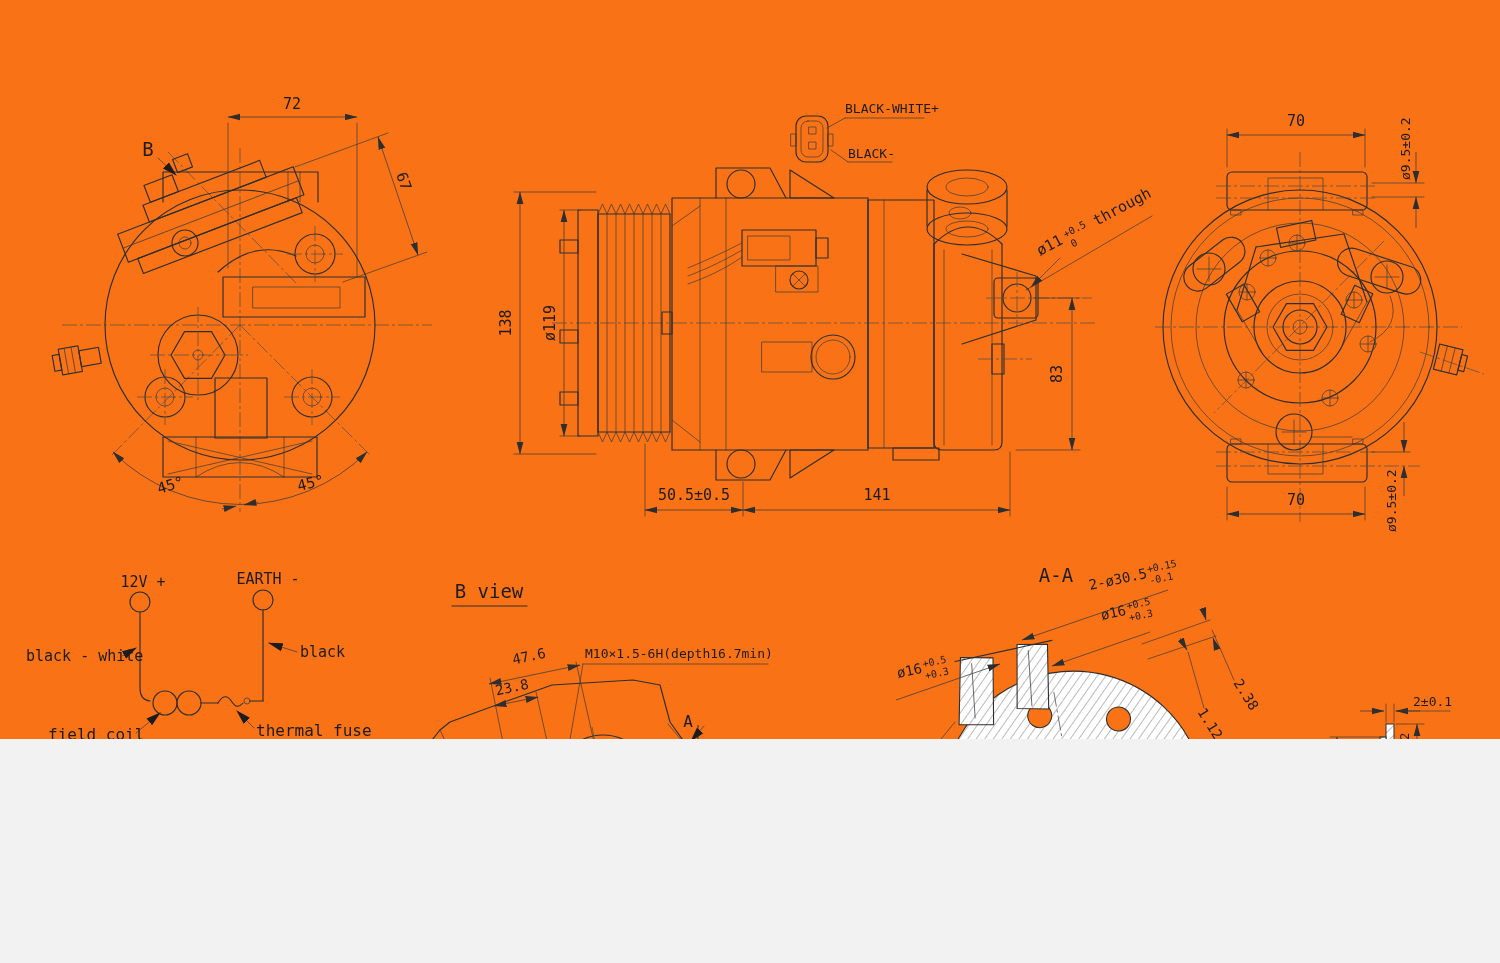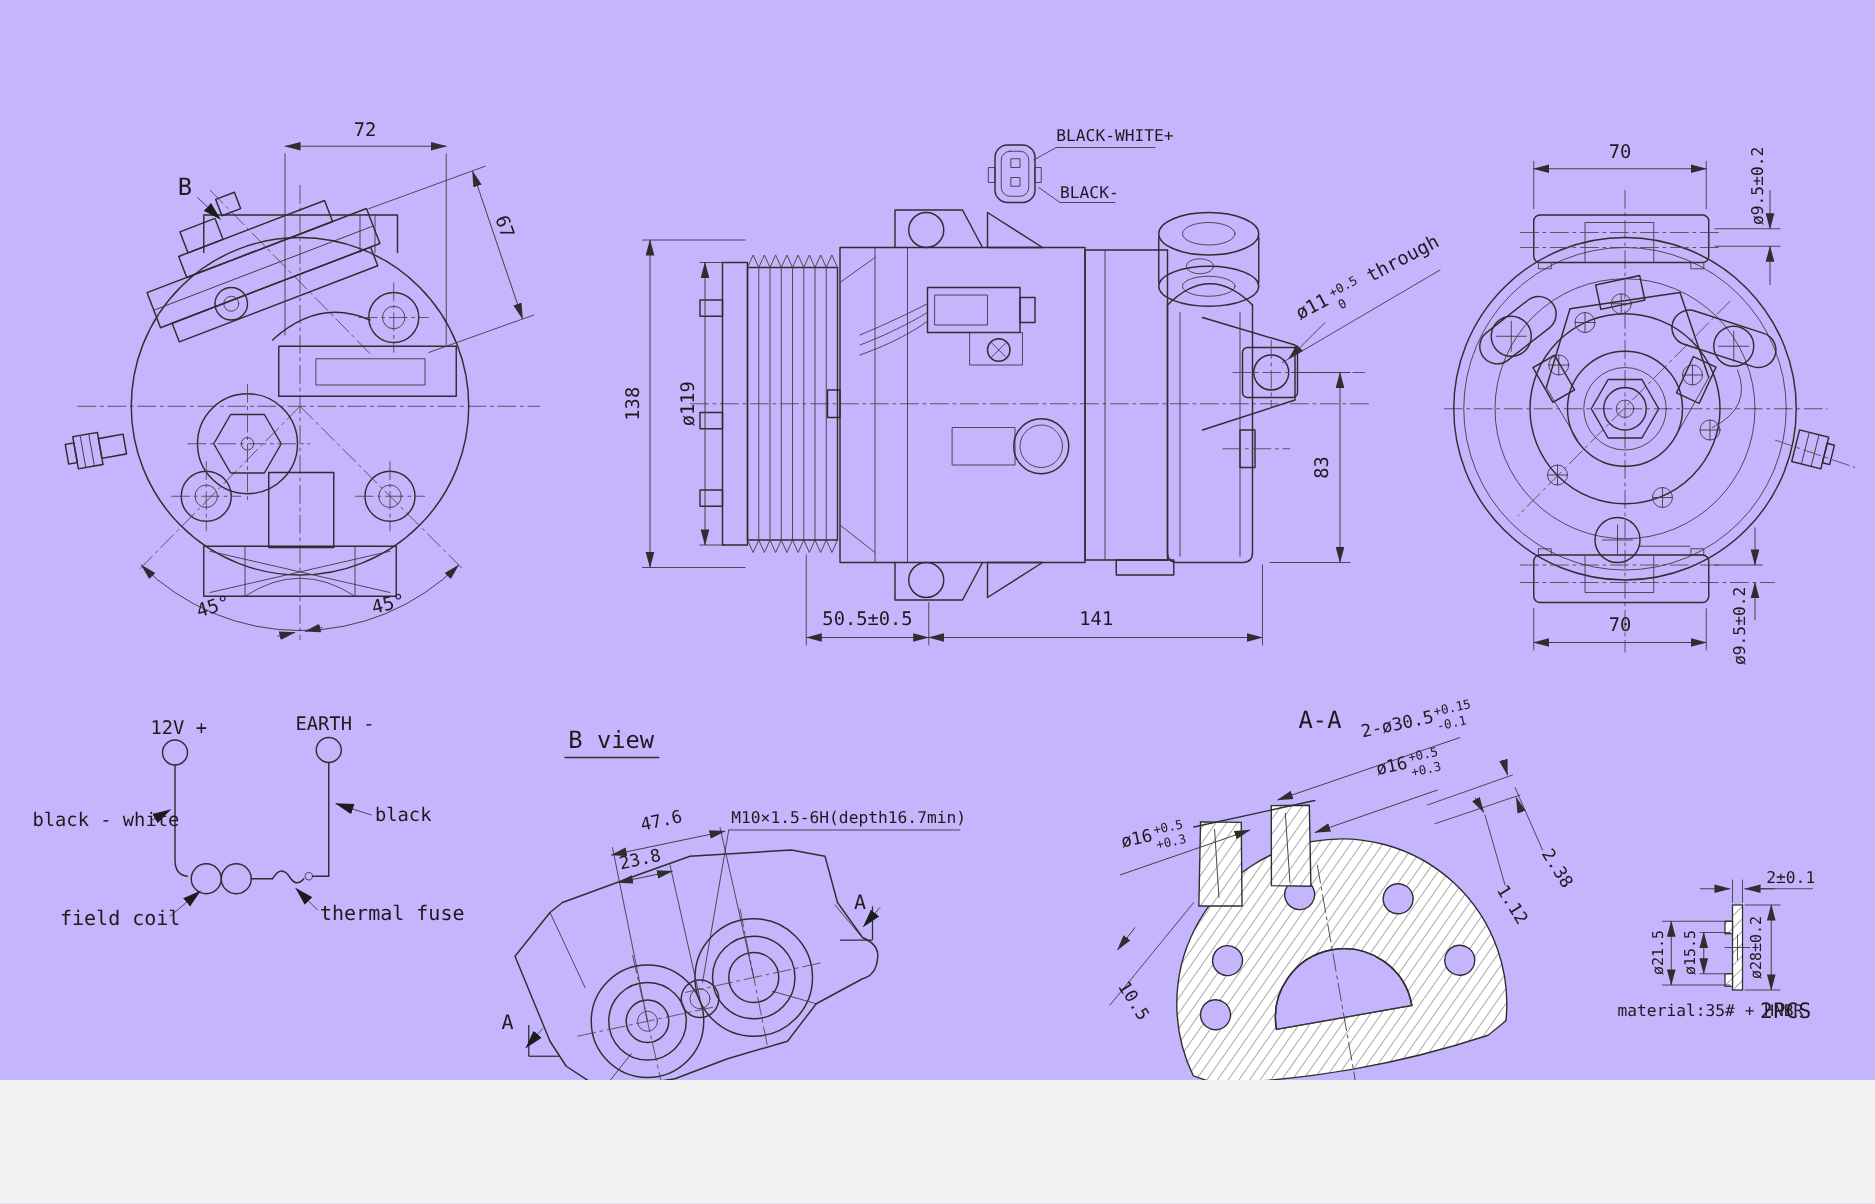--- a/index.html
+++ b/index.html
@@ -1,16 +1,16 @@
 <!DOCTYPE html>
 <html><head>
 <meta charset="utf-8">
 <style>
   html,body{margin:0;padding:0;background:#f2f2f2}
-  .sheet{width:1500px;height:864px;background:#c4b5fd;position:relative;overflow:hidden}
+  .sheet{width:1500px;height:739px;background:#f97316;position:relative;overflow:hidden}
   svg{display:block}
   .ln{fill:none;stroke:#2e2e2e;stroke-width:1.15;stroke-linecap:round;stroke-linejoin:round}
   .tn{fill:none;stroke:#3a3a3a;stroke-width:0.7;stroke-linecap:round;stroke-linejoin:round}
   .dm{fill:none;stroke:#3a3a3a;stroke-width:0.75;stroke-linecap:butt}
   .cl{fill:none;stroke:#4a4a4a;stroke-width:0.7;stroke-dasharray:15 3 3 3}
   .ht{stroke:#2e2e2e;stroke-width:1.0}
   text{font-family:"DejaVu Sans Mono","Liberation Mono",monospace;fill:#1c1c1c}
   .t19{font-size:19px}.t17{font-size:17px}.t16{font-size:16px}.t15{font-size:15px}
   .t14{font-size:14px}.t13{font-size:13px}.t12{font-size:12px}.t10{font-size:10px}
   .mid{text-anchor:middle}

